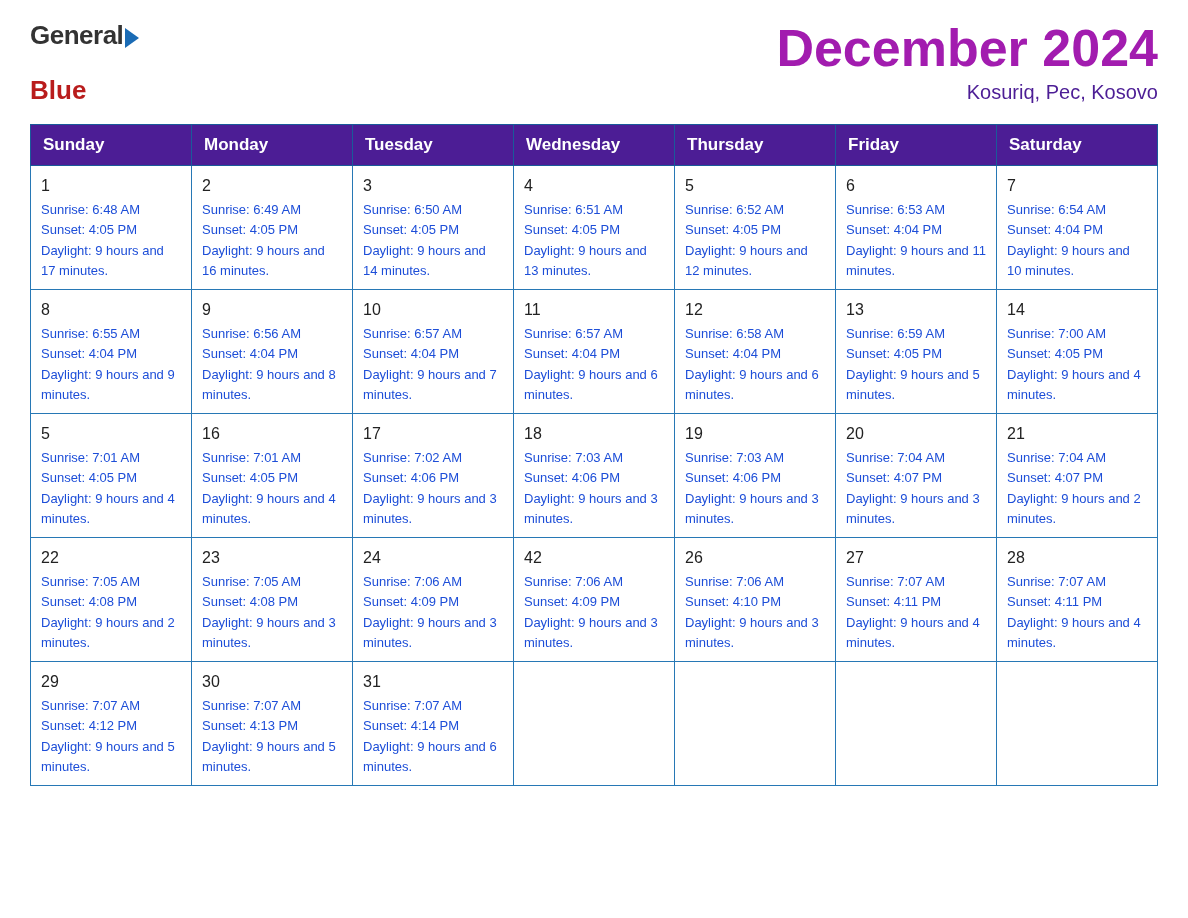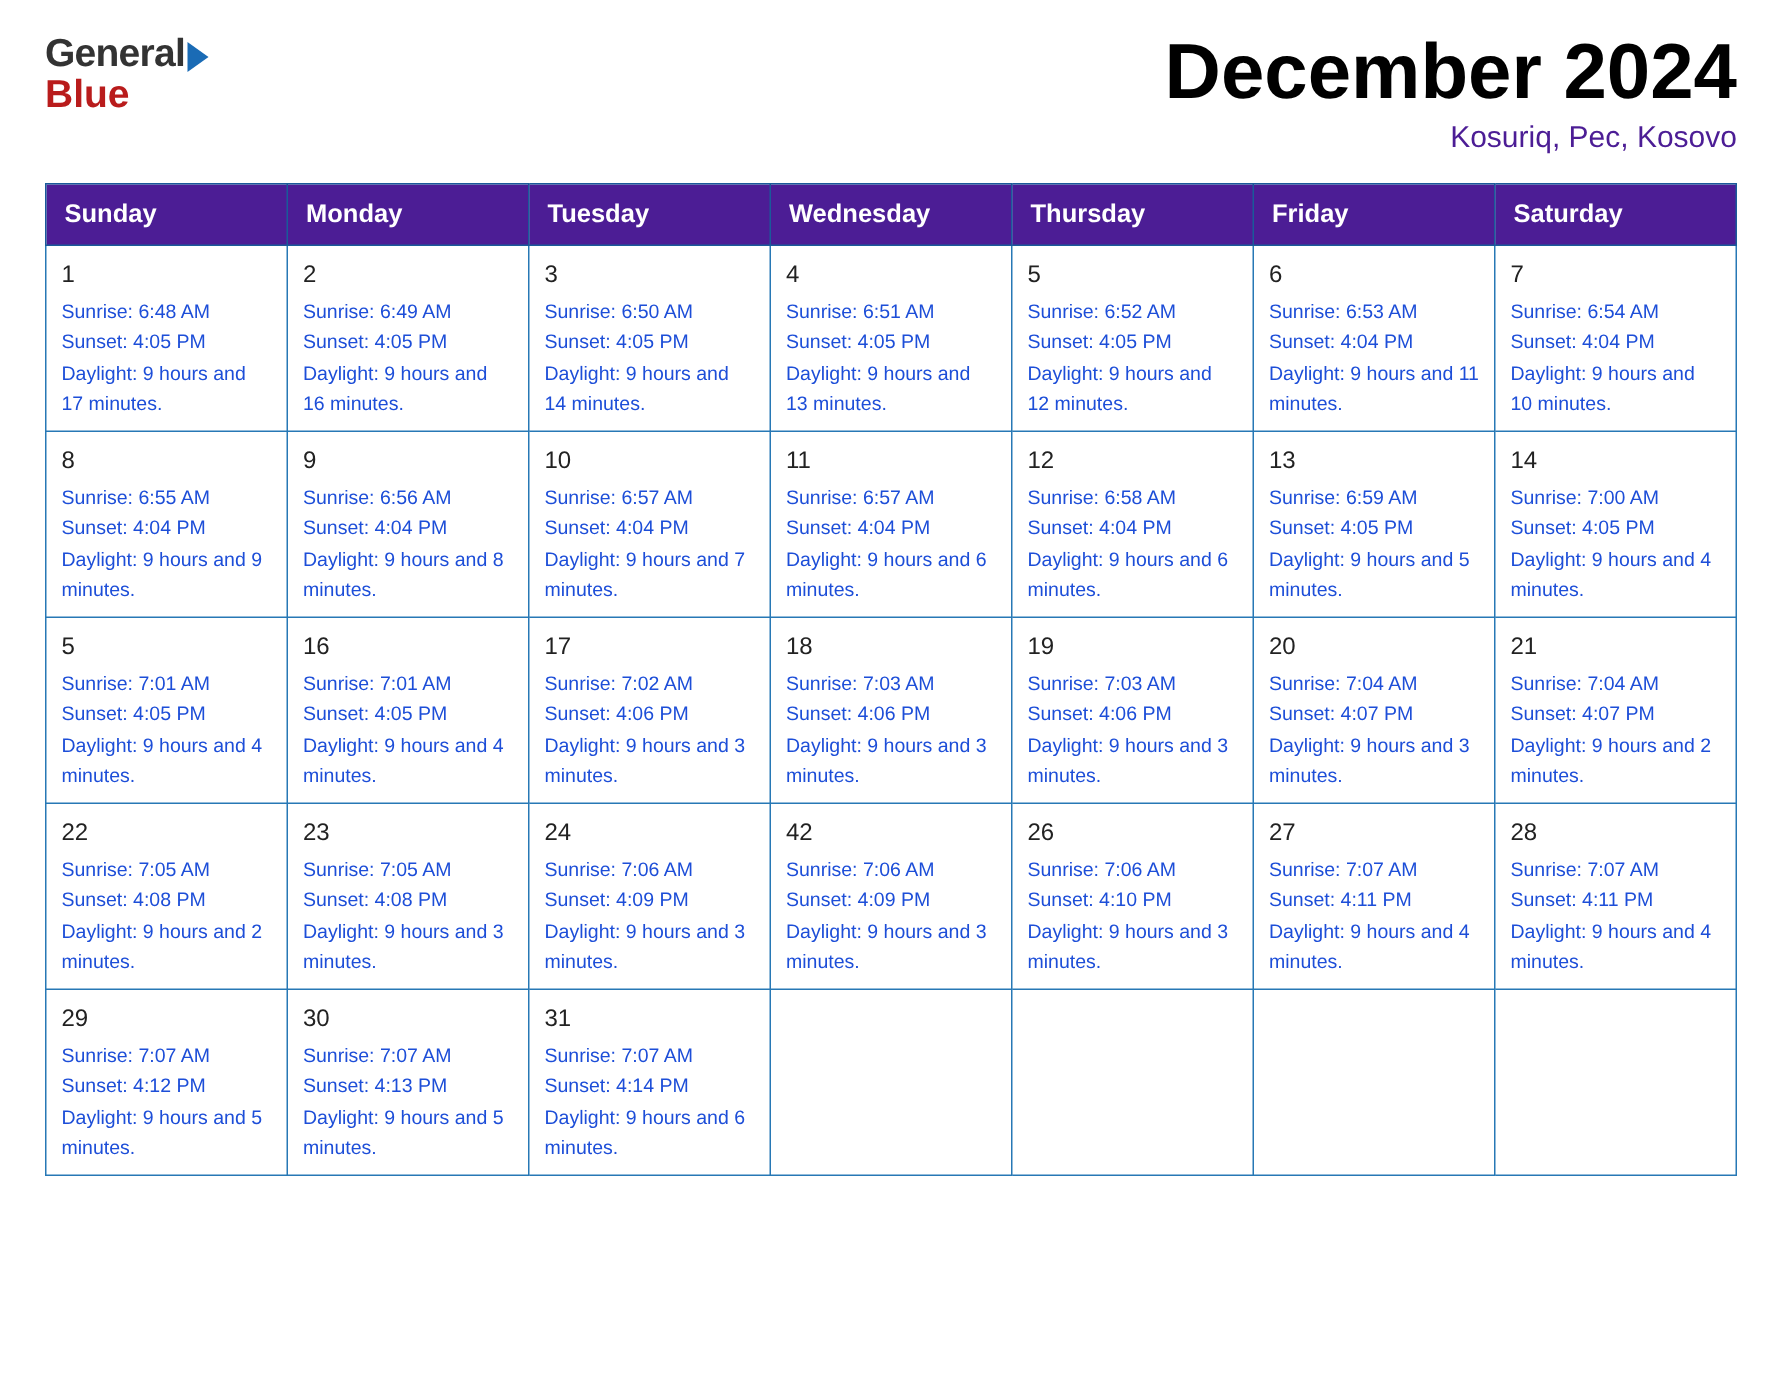--- a/index.html
+++ b/index.html
@@ -13,20 +13,21 @@
     .header {
       display: flex;
       justify-content: space-between;
       align-items: flex-start;
       margin-bottom: 18px;
     }
     .logo {
       display: flex;
       flex-direction: column;
       align-items: flex-start;
+      gap: 28px;
     }
     .logo-top {
       display: flex;
       align-items: center;
     }
     .logo-general {
       font-size: 26px;
       font-weight: bold;
       color: #333;
       letter-spacing: -0.5px;
@@ -45,21 +46,21 @@
       font-weight: bold;
       color: #b91c1c;
       margin-top: -4px;
     }
     .title-section {
       text-align: right;
     }
     .month-title {
       font-size: 52px;
       font-weight: bold;
-      color: #000000;
+      color: #a21caf;
       line-height: 1.1;
     }
     .location {
       font-size: 20px;
       color: #4c1d95;
       margin-top: 4px;
     }
     .calendar-table {
       width: 100%;
       border-collapse: collapse;

